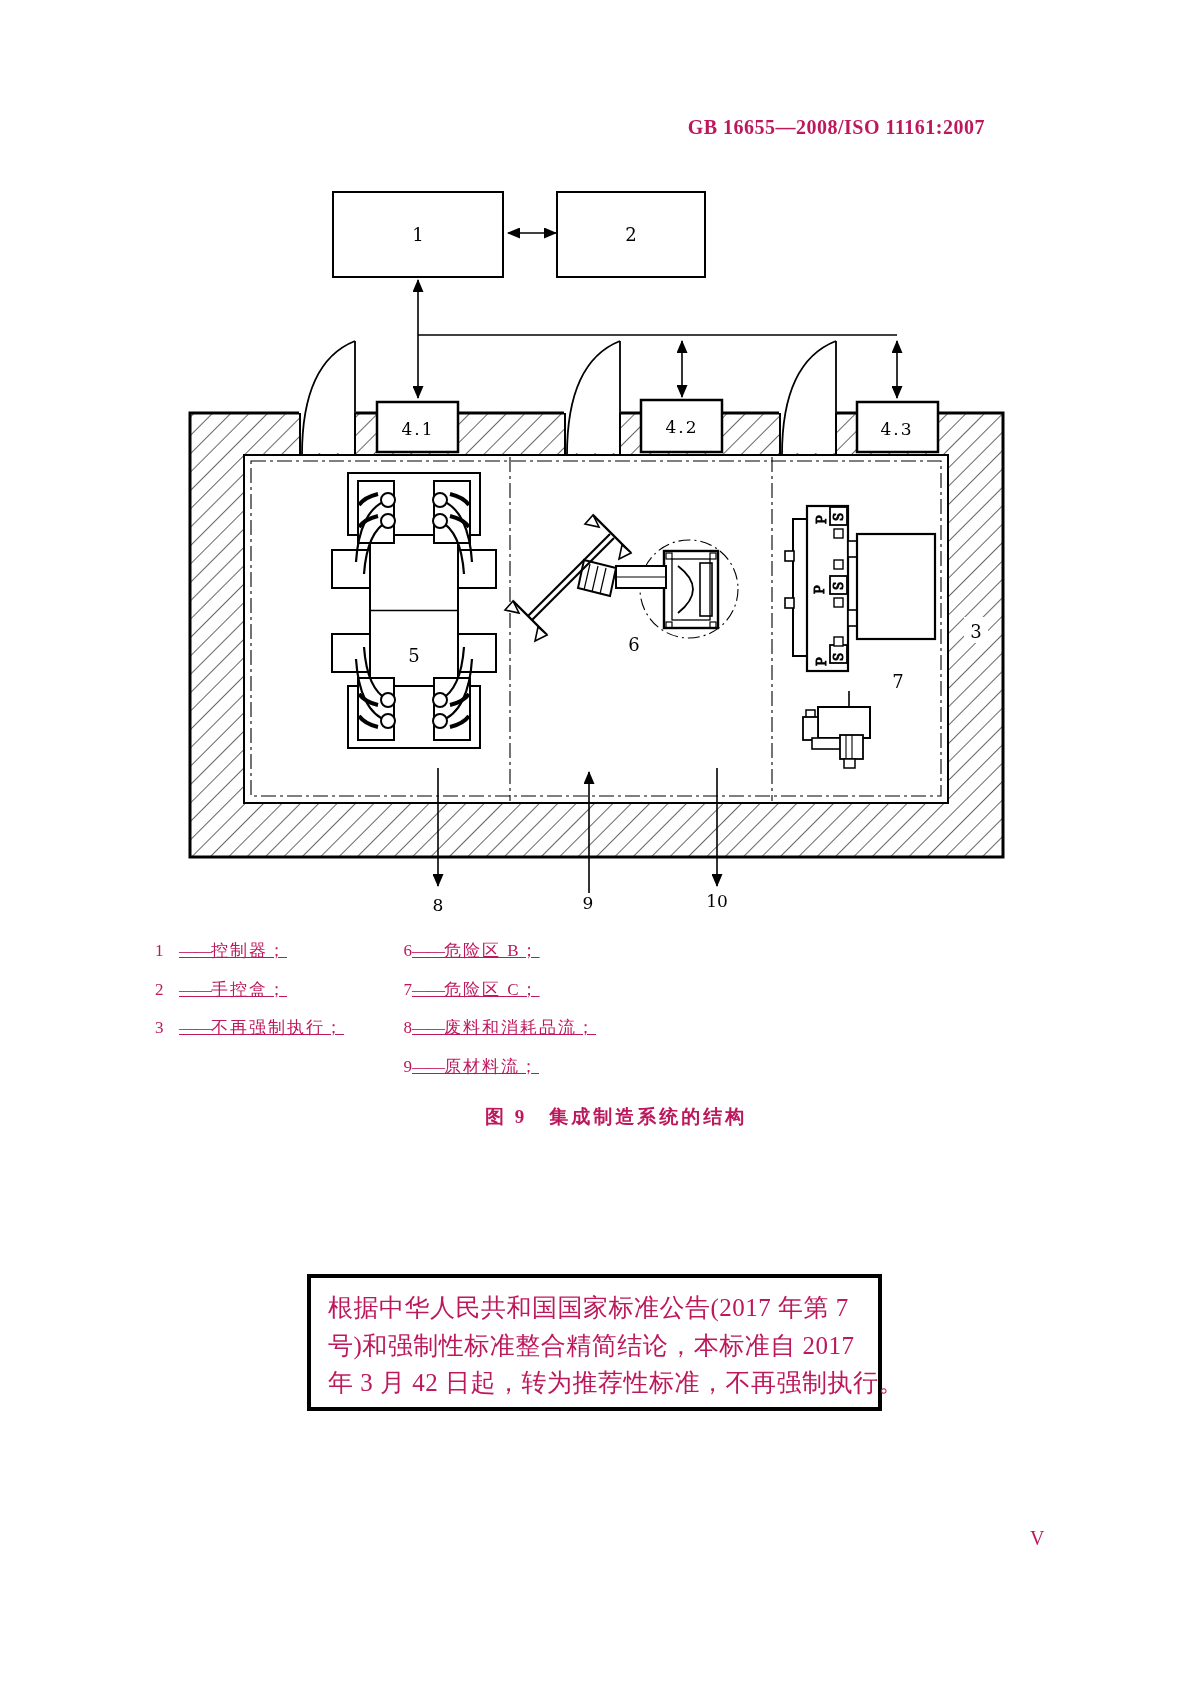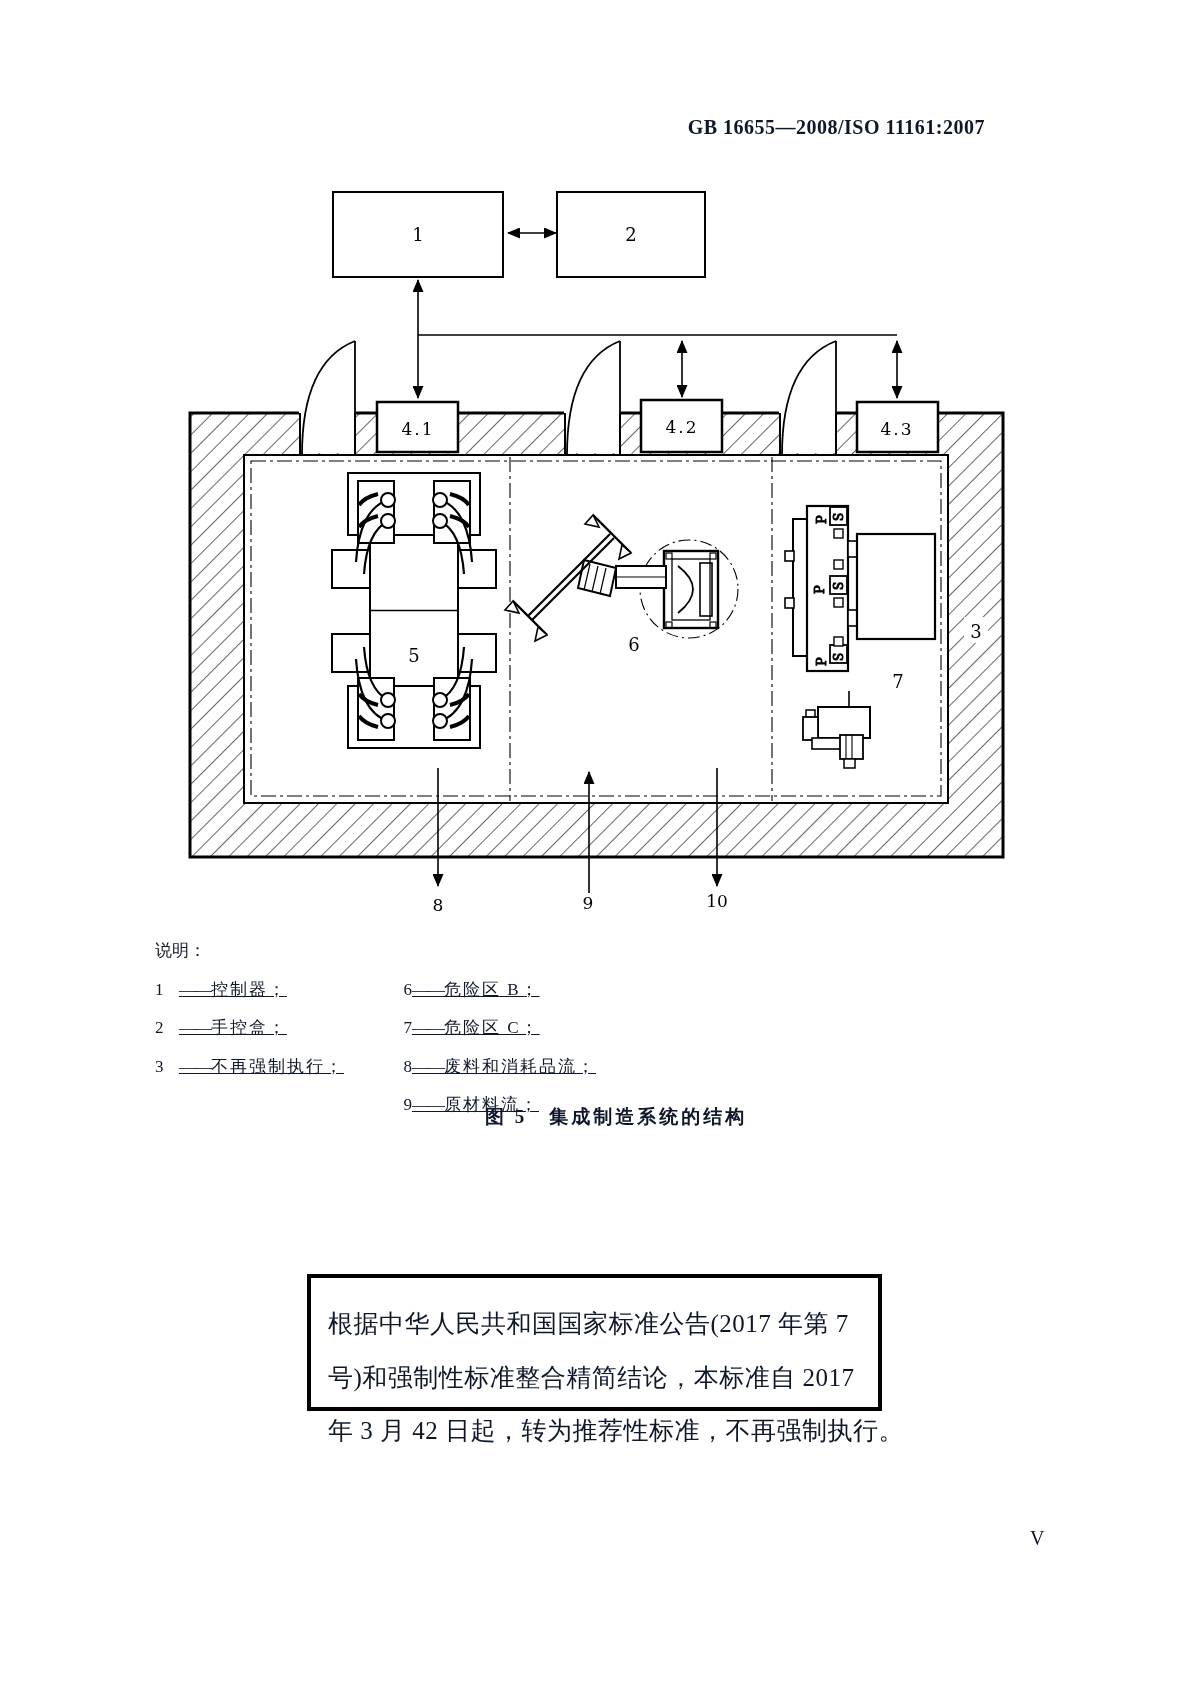--- a/index.html
+++ b/index.html
@@ -1,19 +1,19 @@
 <!DOCTYPE html>
 <html><head>
 <meta charset="utf-8">
 <style>
   html,body{margin:0;padding:0;background:#e8e8e8;}
   .page{
     position:relative;width:1191px;height:1684px;background:#ffffff;
     margin:0 auto;overflow:hidden;
-    font-family:"Liberation Serif","DejaVu Serif",serif;color:#0f172a;
+    font-family:"Liberation Serif","DejaVu Serif",serif;color:#be185d;
   }
   .hdr{
     position:absolute;top:116px;right:206px;
     font-size:20px;font-weight:bold;letter-spacing:.5px;white-space:nowrap;
   }
   .diagram-wrap{position:absolute;left:0;top:0;width:1191px;height:930px;}
   svg text{font-family:"DejaVu Serif","Liberation Serif",serif;fill:#000;}
   .legend{position:absolute;left:155px;top:932px;font-size:17px;line-height:38.5px;}
   .legend-cols{display:flex;}
   .lcol1{width:213px;}
@@ -25,21 +25,21 @@
   .llabel{letter-spacing:2px;}
   .caption{
     position:absolute;left:616px;top:1104px;transform:translateX(-50%);
     font-size:19px;font-weight:bold;letter-spacing:3px;white-space:nowrap;
   }
   .notice{
     position:absolute;left:307px;top:1274px;width:575px;height:137px;
     box-sizing:border-box;border:4px solid #000;background:#fff;
     padding:11px 17px 0 17px;
   }
-  .notice div{font-size:25px;line-height:37.5px;white-space:nowrap;letter-spacing:.5px;margin-top:16px;}
+  .notice div{font-size:25px;line-height:37.5px;white-space:nowrap;letter-spacing:.5px;}
   .pageno{position:absolute;left:1030px;top:1527px;font-size:20px;}
 </style>
 </head>
 <body>
 
 <div class="page">
 
   <div class="hdr">GB 16655—2008/ISO 11161:2007</div>
 
   <div class="diagram-wrap">
@@ -226,37 +226,36 @@
       <line x1="589" y1="893" x2="589" y2="772" marker-end="url(#ah)"></line>
       <line x1="717" y1="768" x2="717" y2="886" marker-end="url(#ah)"></line>
     </g>
     <text x="438" y="911" font-size="17" text-anchor="middle">8</text>
     <text x="588" y="909" font-size="17" text-anchor="middle">9</text>
     <text x="717" y="907" font-size="17" text-anchor="middle">10</text>
   </svg>
   </div>
 
   <div class="legend">
-    <div class="legend-title">说明：</div>
     <div class="legend-cols">
       <div class="lcol1">
         <div class="lrow"><span class="lnum1">1</span><span class="ldash">——</span><span class="llabel">控制器；</span></div>
         <div class="lrow"><span class="lnum1">2</span><span class="ldash">——</span><span class="llabel">手控盒；</span></div>
         <div class="lrow"><span class="lnum1">3</span><span class="ldash">——</span><span class="llabel">不再强制执行；</span></div>
       </div>
       <div class="lcol2">
         <div class="lrow"><span class="lnum2">6</span><span class="ldash">——</span><span class="llabel">危险区 B；</span></div>
         <div class="lrow"><span class="lnum2">7</span><span class="ldash">——</span><span class="llabel">危险区 C；</span></div>
         <div class="lrow"><span class="lnum2">8</span><span class="ldash">——</span><span class="llabel">废料和消耗品流；</span></div>
         <div class="lrow"><span class="lnum2">9</span><span class="ldash">——</span><span class="llabel">原材料流；</span></div>
       </div>
     </div>
   </div>
 
-  <div class="caption">图 5　集成制造系统的结构</div>
+  <div class="caption">图 9　集成制造系统的结构</div>
 
   <div class="notice">
     <div>根据中华人民共和国国家标准公告(2017 年第 7</div>
     <div>号)和强制性标准整合精简结论，本标准自 2017</div>
     <div>年 3 月 42 日起，转为推荐性标准，不再强制执行。</div>
   </div>
 
   <div class="pageno">V</div>
 
 </div>

